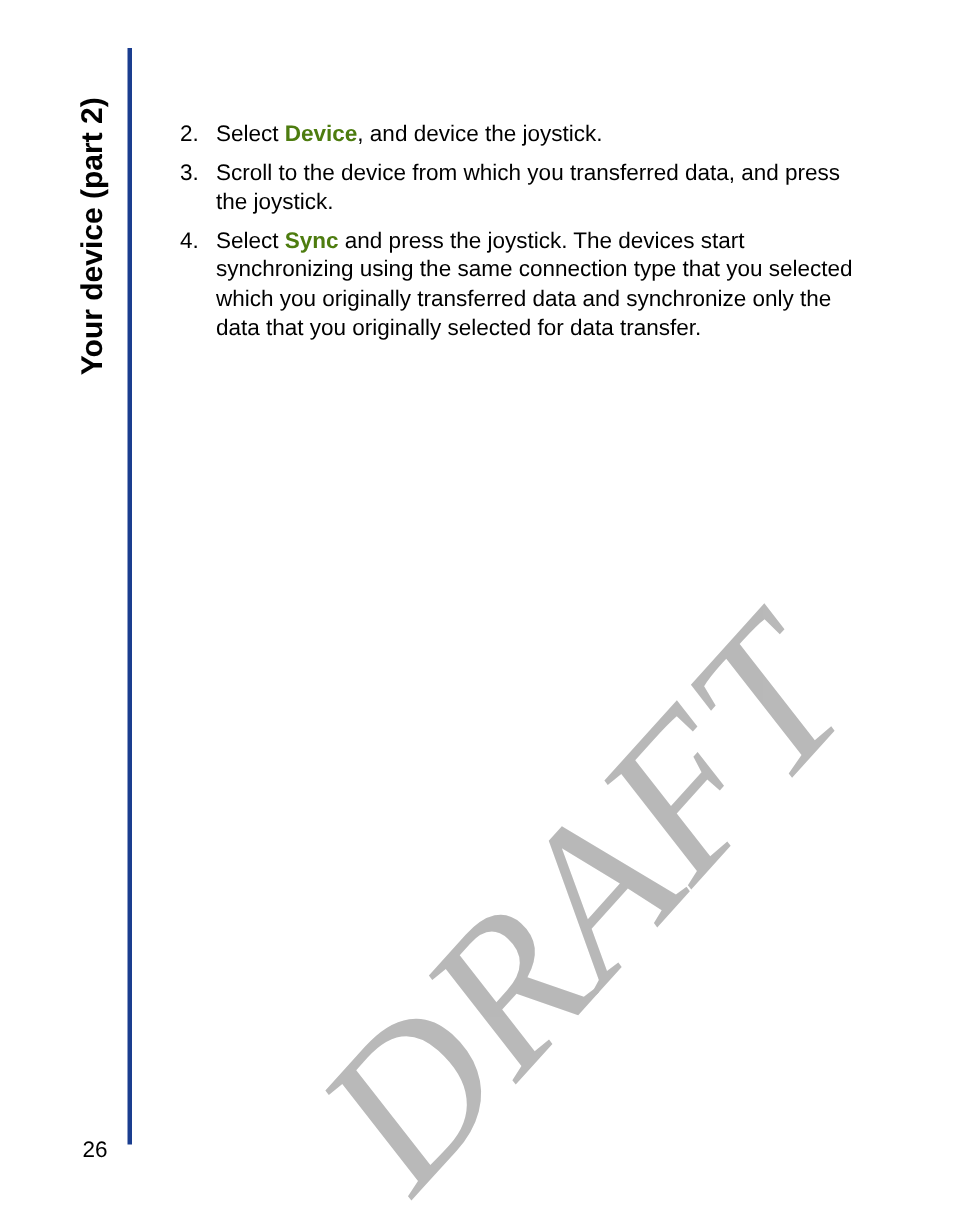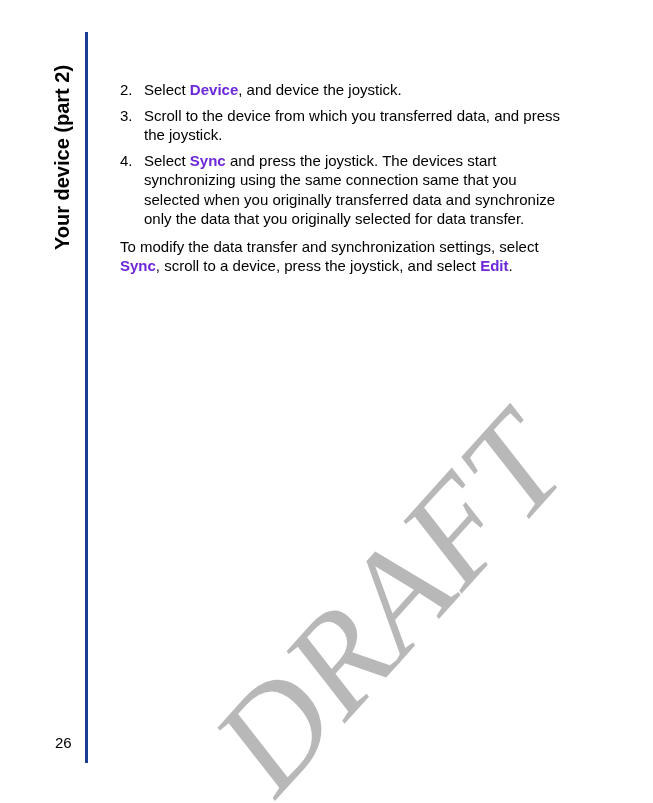--- a/index.html
+++ b/index.html
@@ -63,27 +63,27 @@
     }
     .list-text {
       flex: 1;
       padding-right: 30px;
     }
     .para {
       margin-top: 8px;
       padding-right: 30px;
     }
     .hl {
-      color: #6d28d9;
+      color: #4d7c0f;
       font-weight: bold;
     }
     .page-num {
       position: absolute;
       left: 55px;
-      bottom: 52px;
+      bottom: 28px;
       font-size: 15px;
       color: #000;
     }
     .watermark {
       position: absolute;
       bottom: 120px;
       right: 40px;
       font-size: 140px;
       font-weight: 300;
       font-style: italic;
@@ -116,25 +116,22 @@
     <div class="list-item">
       <div class="list-num">3.</div>
       <div class="list-text">
         <span>Scroll to the device from which you transferred data, and press the joystick.</span>
       </div>
     </div>
 
     <div class="list-item">
       <div class="list-num">4.</div>
       <div class="list-text">
-        <span>Select </span><span class="hl">Sync</span><span> and press the joystick. The devices start synchronizing using the same connection same that you selected when you originally transferred data and synchronize only the data that you originally selected for data transfer.</span>
+        <span>Select </span><span class="hl">Sync</span><span> and press the joystick. The devices start synchronizing using the same connection type that you selected which you originally transferred data and synchronize only the data that you originally selected for data transfer.</span>
       </div>
     </div>
 
-    <div class="para">
-      <span>To modify the data transfer and synchronization settings, select </span><span class="hl">Sync</span><span>, scroll to a device, press the joystick, and select </span><span class="hl">Edit</span><span>.</span>
-    </div>
   </div>
 
   <div class="watermark">DRAFT</div>
 
   <div class="page-num">26</div>
 </div>
 
 </body></html>

